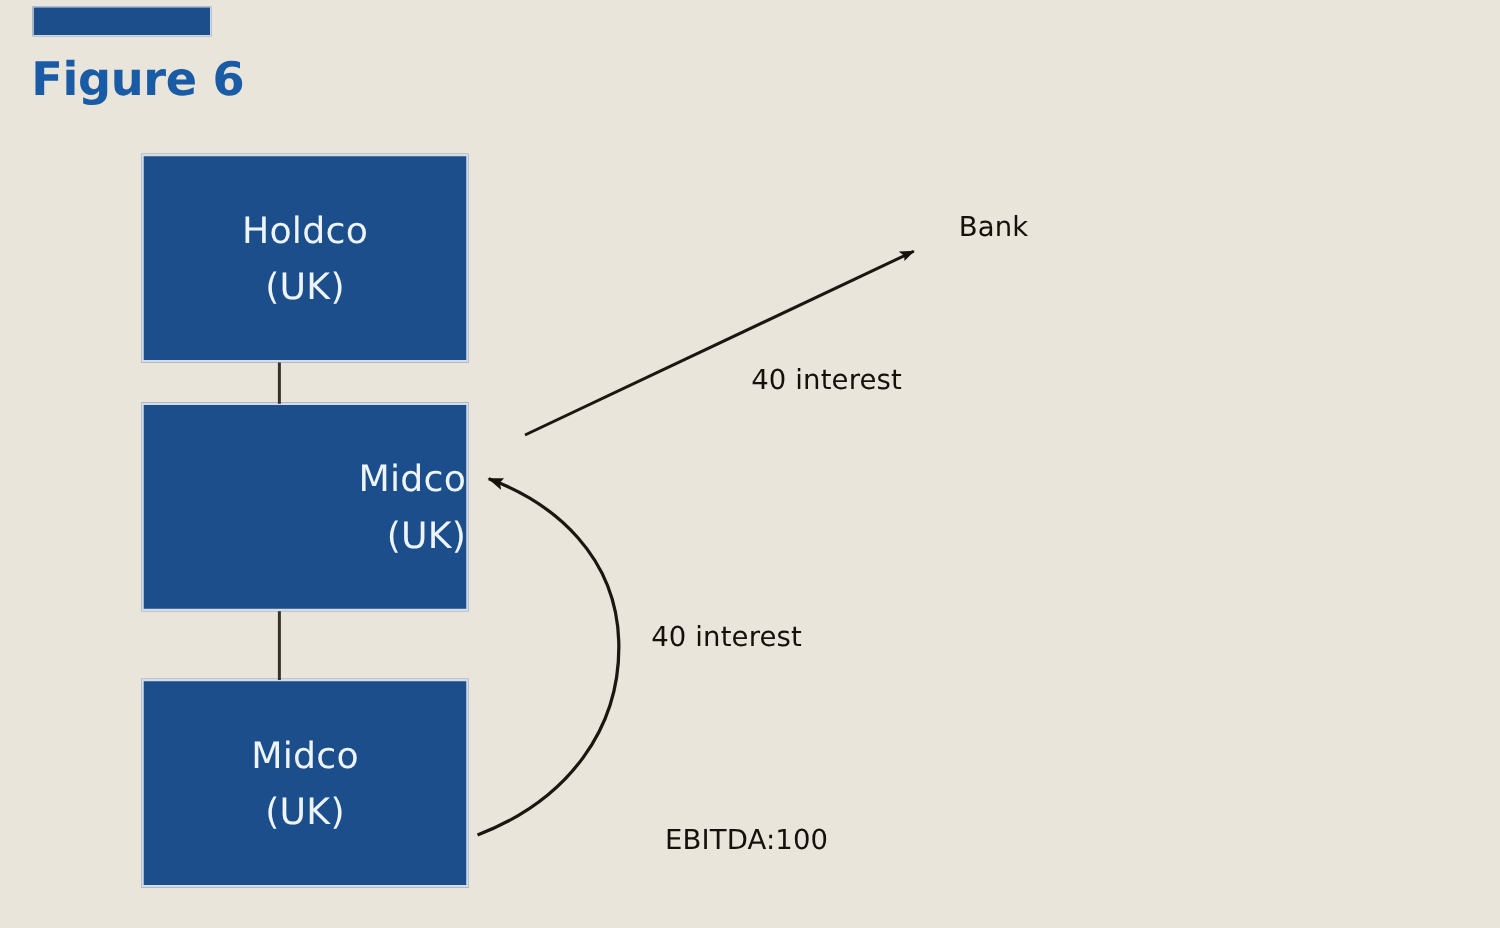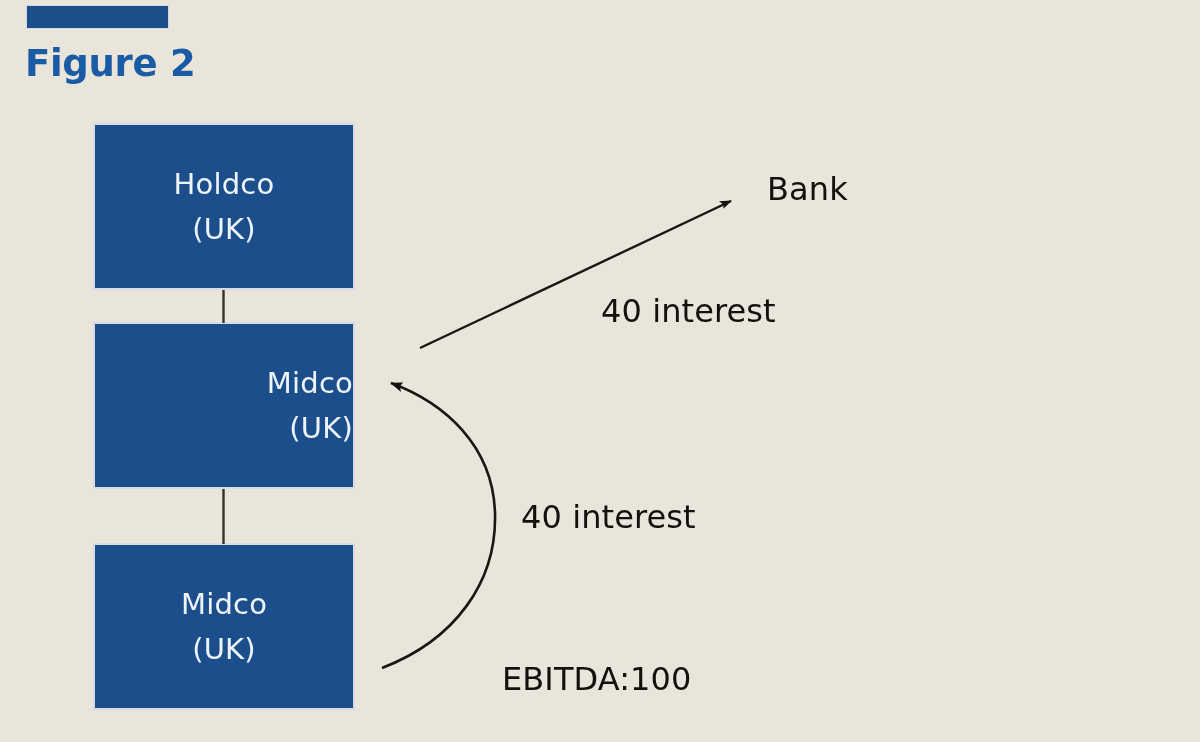--- a/index.html
+++ b/index.html
@@ -55,58 +55,59 @@
     display: flex;
     flex-direction: column;
     align-items: center;
     justify-content: center;
     color: #eef4fb;
     font-family: "DejaVu Sans", sans-serif;
     font-size: 29px;
     line-height: 1.52;
     text-align: center;
     letter-spacing: 0.2px;
+    margin-left: 20px;
   }
   .entity-box .line { display: block; }
   #box-holdco { left: 93px; top: 123px; }
   #box-midco  { left: 93px; top: 322px; align-items: flex-end; }
   #box-opco   { left: 93px; top: 543px; }
 
   
   #diagram-svg {
     position: absolute;
     left: 0;
     top: 0;
     width: 1200px;
     height: 742px;
     pointer-events: none;
   }
 
   
   .flow-label {
     position: absolute;
     font-family: "DejaVu Sans", sans-serif;
-    font-size: 32px;
+    font-size: 22px;
     color: #14110d;
     white-space: nowrap;
     letter-spacing: 0.1px;
   }
   #label-bank       { left: 767px; top: 170px; }
   #label-interest-bank { left: 601px; top: 292px; }
   #label-interest-opco { left: 521px; top: 498px; }
-  #label-ebitda     { left: 502px; top: 660px; }
+  #label-ebitda     { left: 532px; top: 660px; }
 </style>
 </head>
 <body>
 
 <div id="figure-root">
 
   <div class="title-bar"></div>
 
-  <div class="figure-title">Figure 2</div>
+  <div class="figure-title">Figure 6</div>
 
   <div class="entity-box" id="box-holdco">
     <span class="line">Holdco</span>
     <span class="line">(UK)</span>
   </div>
 
   <div class="entity-box" id="box-midco">
     <span class="line">Midco</span>
     <span class="line">(UK)</span>
   </div>

